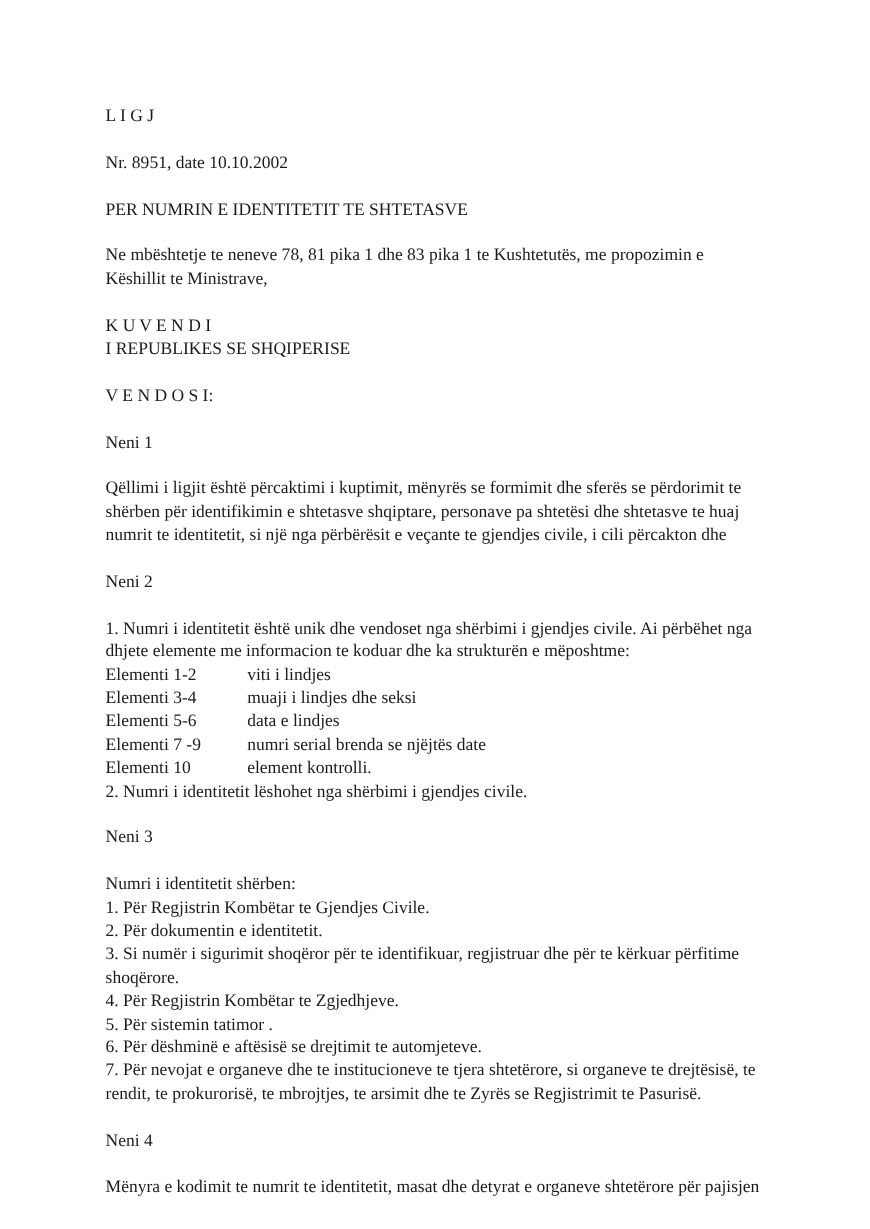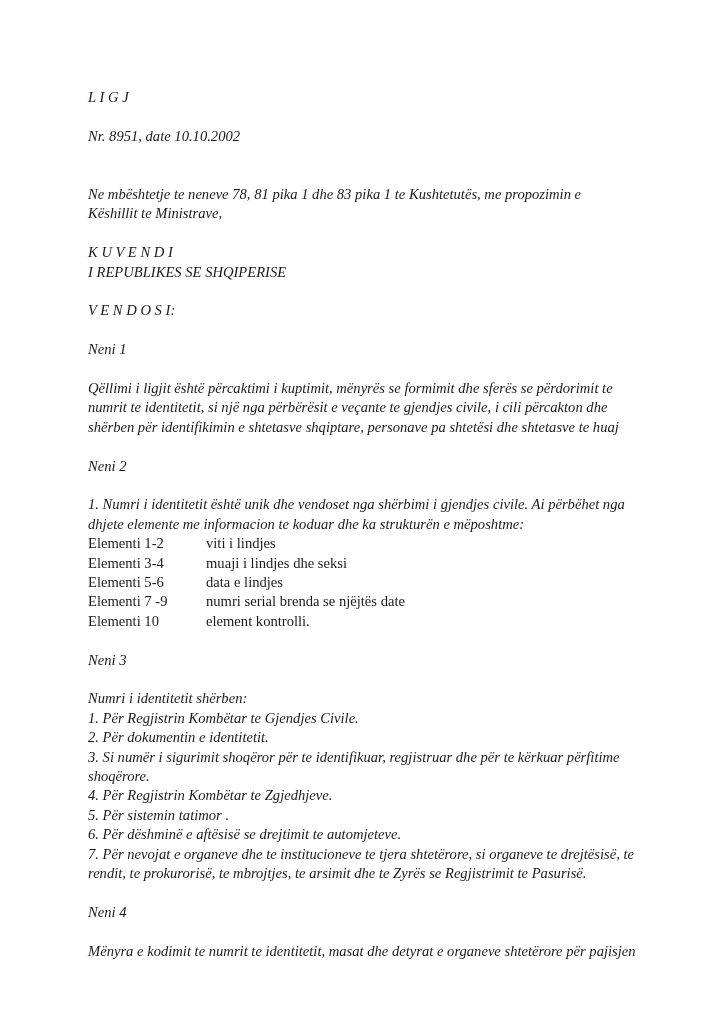--- a/index.html
+++ b/index.html
@@ -5,45 +5,46 @@
   html, body { margin: 0; padding: 0; background: #ffffff; }
   body { width: 725px; height: 1024px; position: relative; overflow: hidden; }
   .page {
     position: absolute; left: 88px; top: 88px; width: 560px;
     font-family: "Liberation Serif", serif; font-size: 14.6px; color: #1a1a1a;
     line-height: 19.4px;
   }
   .gap { height: 19.4px; }
   .el-row { display: flex; font-family: Liberation Serif, serif; }
   .el-key { width: 118px; flex: none; }
-  p { margin: 0; font-style: italic; }
+  p { margin: 0; }
 </style>
 </head>
 <body>
 
 <div class="page">
   <p>L I G J</p>
   <div class="gap"></div>
   <p>Nr. 8951, date 10.10.2002</p>
   <div class="gap"></div>
+  <p>PER NUMRIN E IDENTITETIT TE SHTETASVE</p>
   <div class="gap"></div>
   <p>Ne mbështetje te neneve 78, 81 pika 1 dhe 83 pika 1 te Kushtetutës, me propozimin e</p>
   <p>Këshillit te Ministrave,</p>
   <div class="gap"></div>
   <p>K U V E N D I</p>
   <p>I REPUBLIKES SE SHQIPERISE</p>
   <div class="gap"></div>
   <p>V E N D O S I:</p>
   <div class="gap"></div>
 
   <p>Neni 1</p>
   <div class="gap"></div>
   <p>Qëllimi i ligjit është përcaktimi i kuptimit, mënyrës se formimit dhe sferës se përdorimit te</p>
+  <p>shërben për identifikimin e shtetasve shqiptare, personave pa shtetësi dhe shtetasve te huaj</p>
   <p>numrit te identitetit, si një nga përbërësit e veçante te gjendjes civile, i cili përcakton dhe</p>
-  <p>shërben për identifikimin e shtetasve shqiptare, personave pa shtetësi dhe shtetasve te huaj</p>
   <div class="gap"></div>
 
   <p>Neni 2</p>
   <div class="gap"></div>
   <p>1. Numri i identitetit është unik dhe vendoset nga shërbimi i gjendjes civile. Ai përbëhet nga</p>
   <p>dhjete elemente me informacion te koduar dhe ka strukturën e mëposhtme:</p>
   <div class="el-row">
     <span class="el-key">Elementi 1-2</span>
     <span>viti i lindjes</span>
   </div>
@@ -56,20 +57,21 @@
     <span>data e lindjes</span>
   </div>
   <div class="el-row">
     <span class="el-key">Elementi 7 -9</span>
     <span>numri serial brenda se njëjtës date</span>
   </div>
   <div class="el-row">
     <span class="el-key">Elementi 10</span>
     <span>element kontrolli.</span>
   </div>
+  <p>2. Numri i identitetit lëshohet nga shërbimi i gjendjes civile.</p>
   <div class="gap"></div>
 
   <p>Neni 3</p>
   <div class="gap"></div>
   <p>Numri i identitetit shërben:</p>
   <p>1. Për Regjistrin Kombëtar te Gjendjes Civile.</p>
   <p>2. Për dokumentin e identitetit.</p>
   <p>3. Si numër i sigurimit shoqëror për te identifikuar, regjistruar dhe për te kërkuar përfitime</p>
   <p>shoqërore.</p>
   <p>4. Për Regjistrin Kombëtar te Zgjedhjeve.</p>

